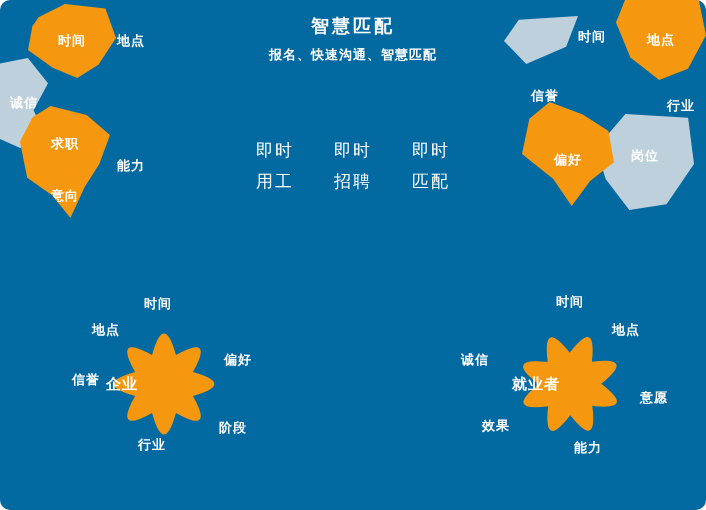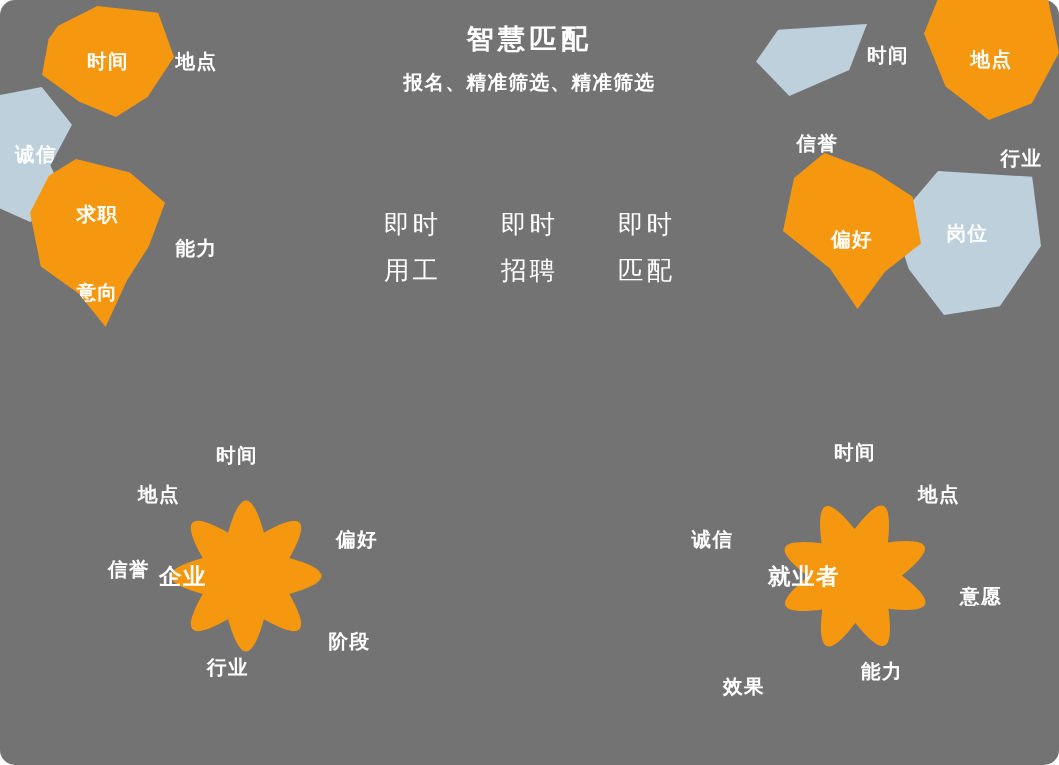--- a/index.html
+++ b/index.html
@@ -1,19 +1,19 @@
 <!DOCTYPE html>
 <html><head>
 <meta charset="utf-8">
 <style>
   * { margin:0; padding:0; box-sizing:border-box; }
   html,body { background:#ffffff; font-family:"DejaVu Sans", sans-serif; }
   .canvas {
     position:relative; width:706px; height:510px;
-    background:#737373; border-radius:10px; overflow:hidden; color:#ffffff;
+    background:#0369a1; border-radius:10px; overflow:hidden; color:#ffffff;
   }
   .title {
     position:absolute; top:14px; left:0; right:0; text-align:center;
     font-size:18px; font-weight:bold; letter-spacing:3px;
   }
   .subtitle {
     position:absolute; top:46px; left:0; right:0; text-align:center;
     font-size:13px; font-weight:bold; letter-spacing:1px;
   }
   .center-item {
@@ -73,30 +73,30 @@
   .ent-a2 { left:224px; top:351px; }
   .ent-a3 { left:72px;  top:371px; }
   .ent-a4 { left:219px; top:419px; }
   .ent-a5 { left:138px; top:436px; }
 
   
   .js-a0 { left:556px; top:293px; }
   .js-a1 { left:612px; top:321px; }
   .js-a2 { left:461px; top:351px; }
   .js-a3 { left:640px; top:371px;margin-top:18px; }
-  .js-a4 { left:482px; top:417px;margin-top:32px; }
+  .js-a4 { left:482px; top:417px; }
   .js-a5 { left:574px; top:439px; }
 </style>
 </head>
 <body>
 
 <div class="canvas">
 
   <div class="title">智慧匹配</div>
-  <div class="subtitle">报名、精准筛选、精准筛选</div>
+  <div class="subtitle">报名、快速沟通、智慧匹配</div>
 
   <div class="center-item ci-0">
     <div>即时</div>
     <div>用工</div>
   </div>
   <div class="center-item ci-1">
     <div>即时</div>
     <div>招聘</div>
   </div>
   <div class="center-item ci-2">

